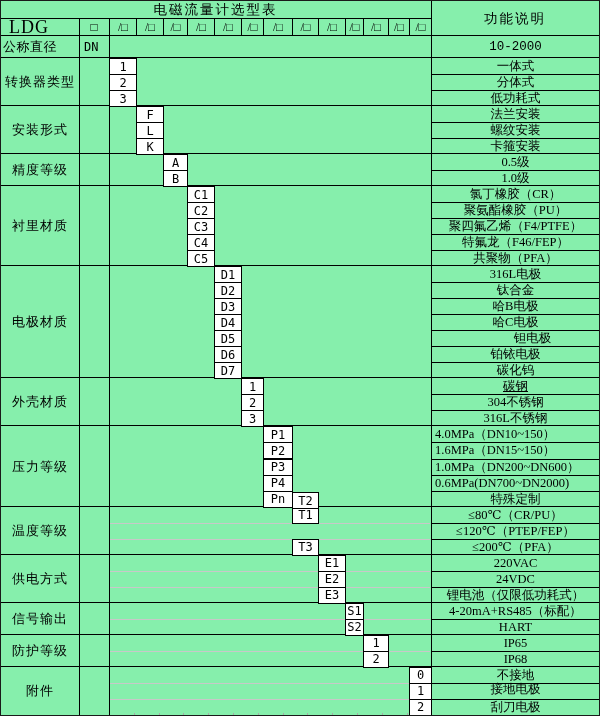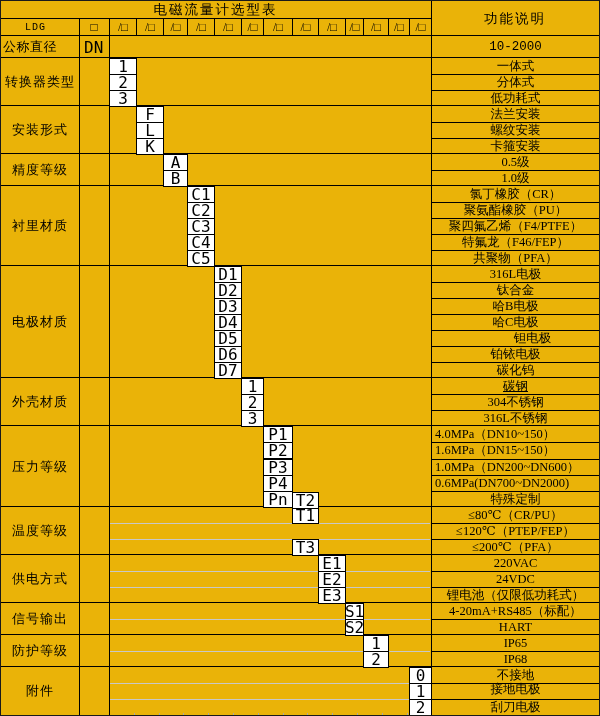--- a/index.html
+++ b/index.html
@@ -1,39 +1,39 @@
 <!DOCTYPE html>
 <html><head>
 <meta charset="utf-8">
 <style>
   * { box-sizing: border-box; margin: 0; padding: 0; }
   html, body { background: #fff; }
   body { width: 600px; }
   #sheet {
     position: relative; width: 600px; height: 716px;
-    border: 1px solid #1a1a1a; background: #eab308; color: #000;
+    border: 1px solid #1a1a1a; background: #86efac; color: #000;
     font-family: "Liberation Serif", "DejaVu Serif", serif;
     overflow: hidden;
   }
   .cell { position: absolute; display: flex; align-items: center; justify-content: center; }
   .vl { position: absolute; width: 1px; background: #000; z-index: 1; }
   .hl { position: absolute; height: 1px; background: #000; z-index: 1; }
   .gl { position: absolute; height: 1px; background: #c8c8c8; z-index: 0; }
   .title  { left: 0; top: 0; width: 429px; height: 17px; font-size: 13.5px; letter-spacing: 2px; }
   .rhead  { left: 430px; top: 0; width: 168px; height: 35px; font-size: 13.5px; letter-spacing: 2px; }
-  .ldg    { left: 0; top: 17px; width: 78px; height: 18px; justify-content: flex-start; padding-left: 24px;
-            font-family: Liberation Mono, monospace; font-size: 10px; letter-spacing: 1px; }
+  .ldg    { left: 0; top: 17px; width: 78px; height: 18px; justify-content: flex-start; padding-left: 8px;
+            font-family: Liberation Serif, serif; font-size: 18px; letter-spacing: 1px; }
   .basebox{ left: 78px; top: 17px; width: 30px; height: 18px; font-size: 12px; }
   .slot   { position: absolute; display: flex; align-items: center; justify-content: center;
             font-size: 11.5px; z-index: 1; }
   .lbl    { position: absolute; display: flex; align-items: center; justify-content: center;
             font-size: 13px; letter-spacing: 1px; z-index: 2; white-space: nowrap; }
   .lbl.left { justify-content: flex-start; padding-left: 2px; letter-spacing: 0.5px; }
   .code   { position: absolute; display: flex; align-items: center; justify-content: center;
-            font-family: "DejaVu Sans Mono", "Liberation Mono", monospace; font-size: 16px; z-index: 3; }
+            font-family: "DejaVu Sans Mono", "Liberation Mono", monospace; font-size: 12px; z-index: 3; }
   .code.box { border: 1px solid #000; background: #fff; }
   .code.left { justify-content: flex-start; padding-left: 3px; }
   .desc   { position: absolute; display: flex; align-items: center; justify-content: center;
             font-size: 12.5px; z-index: 2; white-space: nowrap; }
   .desc.left { justify-content: flex-start; padding-left: 3px; }
   .ticks { position: absolute; left: 108px; bottom: 0; width: 322px; height: 2px; z-index: 0;
            background: repeating-linear-gradient(90deg, #a8a8a8 0 1px, transparent 1px 24.8px); }
 </style>
 </head>
 <body>

